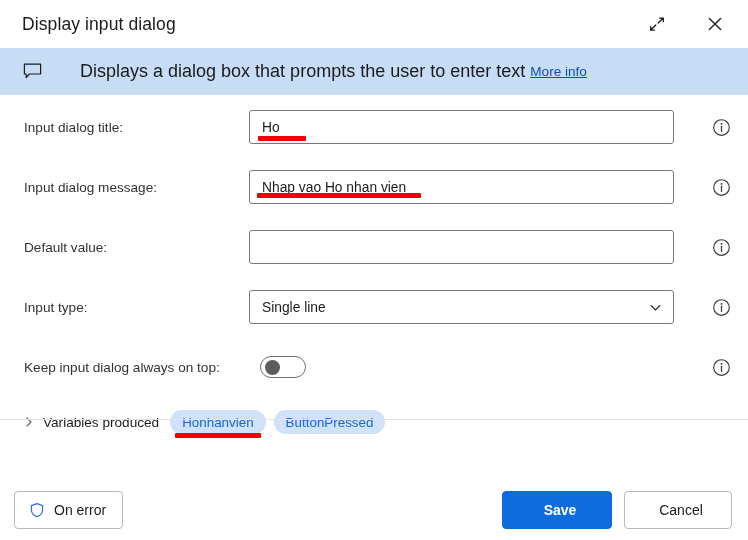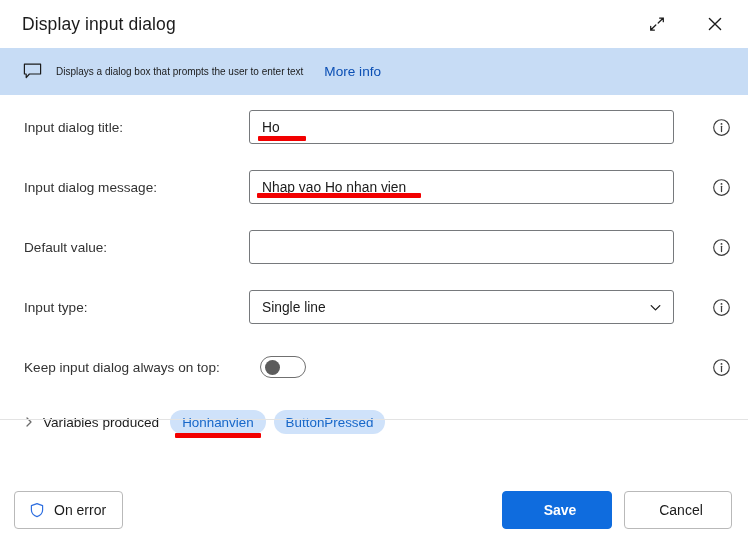--- a/index.html
+++ b/index.html
@@ -58,28 +58,30 @@
     align-items: center;
     padding: 0 22px;
   }
   .banner-icon {
     width: 21px; height: 21px;
     margin-right: 13px;
     flex: 0 0 21px;
     display: flex; align-items: center; justify-content: center;
   }
   .banner-text {
-    font-size: 10px;
-    color: #1b1b1b;
-    white-space: nowrap;
+    font-size: 18px;
+    color: #1b1b1b;
+    white-space: nowrap;
+    margin-left: 24px;
   }
   .banner-link {
     font-size: 13.6px;
     color: #0b4fb4;
-    margin-left: 21px;
+    text-decoration: underline;
+    margin-left: 5px;
     cursor: pointer;
   }
 
   
   .body {
     flex: 1 1 auto;
     position: relative;
     padding: 0;
     background: #ffffff;
   }

